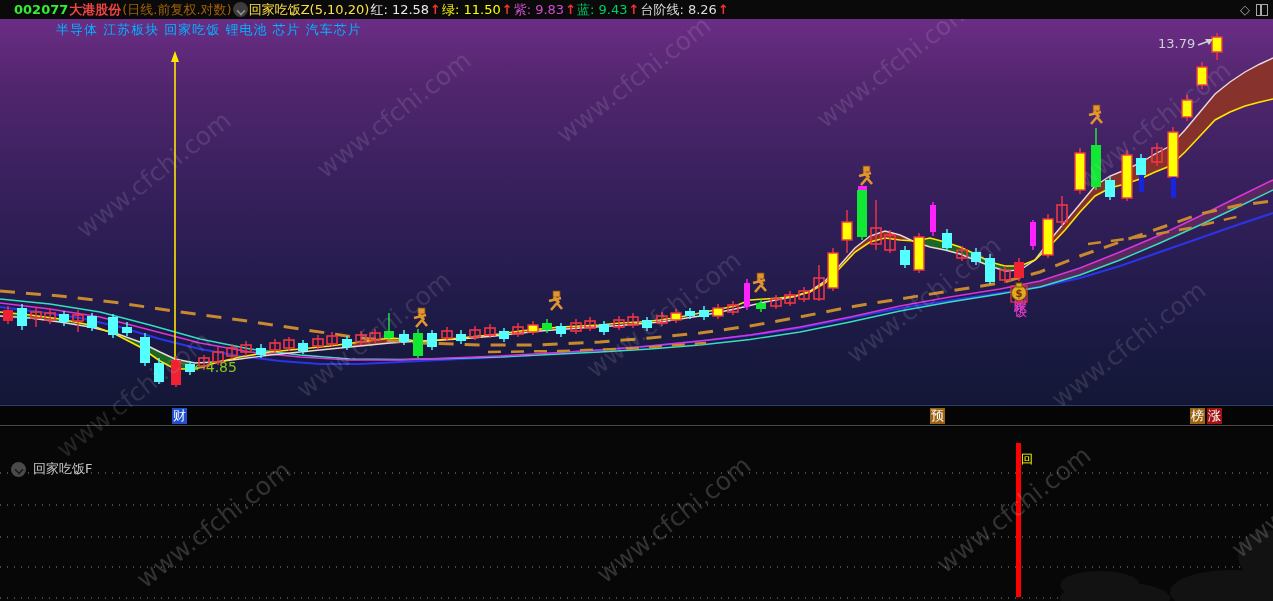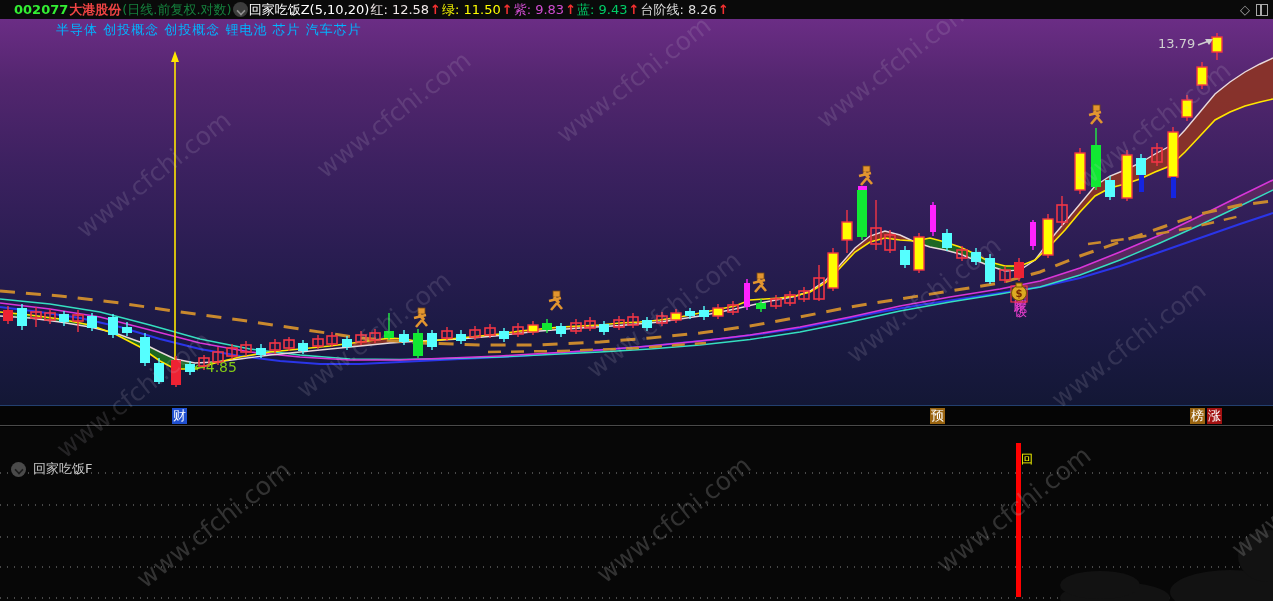--- a/index.html
+++ b/index.html
@@ -4,25 +4,25 @@
 <style>
   html,body{margin:0;padding:0;background:#000;}
   *{box-sizing:border-box;}
   .screen{position:relative;width:1273px;height:601px;overflow:hidden;background:#000;
           font-family:"DejaVu Sans","Liberation Sans",sans-serif;}
   
   .topbar{position:absolute;left:0;top:0;width:1273px;height:19px;background:#0a0a0a;
           display:flex;align-items:center;gap:1px;padding-left:14px;font-size:13px;line-height:19px;white-space:nowrap;z-index:6;}
   .code{color:#33ee33;font-weight:bold;}
   .sname{color:#ef4444;font-weight:bold;}
-  .mode{color:#15803d;}
+  .mode{color:#a16207;}
   .circle-ic{width:15px;height:15px;border-radius:50%;background:#3c3c3c;position:relative;flex:0 0 auto;}
   .circle-ic:before{content:"";position:absolute;left:4px;top:5px;width:6px;height:6px;
     border-right:2px solid #909090;border-bottom:2px solid #909090;transform:rotate(45deg) scale(.8);}
-  .ind-title{color:#ffffff;}
+  .ind-title{color:#fde047;}
   .field{display:inline-flex;align-items:center;gap:1px;}
   .arr{color:#f23030;font-weight:bold;}
   .f0{color:#f2eaea;} .f1{color:#ffff00;justify-content:space-between;} .f2{color:#d24dd2;justify-content:center;} .f3{color:#00cc66;text-align:center;} .f4{color:#dddddd;}
   .tb-right{position:absolute;right:5px;top:2px;display:flex;gap:6px;align-items:center;}
   .diamond{color:#a8a8a8;font-size:13px;line-height:15px;}
   .split-sq{width:12px;height:12px;border:1px solid #a8a8a8;position:relative;}
   .split-sq:before{content:"";position:absolute;left:3px;top:0;bottom:0;width:2px;background:#a8a8a8;}
   
   .chart-bg{position:absolute;left:0;top:19px;width:1273px;height:386px;z-index:0;
     background:linear-gradient(180deg,#6b2d85 0%,#53266f 16%,#3c2160 38%,#2a1d52 60%,#1c1a45 80%,#131735 100%);}
@@ -352,21 +352,21 @@
       <line x1="0" y1="537" x2="1273" y2="537" stroke="#8a8a8a" stroke-width="1" stroke-dasharray="1 6"></line>
       <line x1="0" y1="567" x2="1273" y2="567" stroke="#8a8a8a" stroke-width="1" stroke-dasharray="1 6"></line>
       <line x1="0" y1="598" x2="1273" y2="598" stroke="#8a8a8a" stroke-width="1" stroke-dasharray="1 6"></line>
       <ellipse cx="1115" cy="598" rx="55" ry="16" fill="#121212"></ellipse>
       <ellipse cx="1230" cy="592" rx="60" ry="22" fill="#121212"></ellipse>
       <ellipse cx="1268" cy="556" rx="30" ry="26" fill="#121212"></ellipse>
       <ellipse cx="1100" cy="585" rx="40" ry="14" fill="#121212"></ellipse>
       <rect x="1016" y="443" width="5" height="154" fill="#ff0000"></rect>
     </svg>
 
-  <div class="sectors">半导体 创投概念 创投概念 锂电池 芯片 汽车芯片</div>
+  <div class="sectors">半导体 江苏板块 回家吃饭 锂电池 芯片 汽车芯片</div>
   <div class="lowlab">←4.85</div>
   <div class="highlab">13.79</div>
   <span class="tag tag-cai">财</span>
   <span class="tag tag-yu">预</span>
   <span class="tag tag-bang">榜</span>
   <span class="tag tag-zhang">涨</span>
 
   <div class="sp-head">
     <span class="sp-circle"></span>
     <span class="sp-title">回家吃饭F</span>

